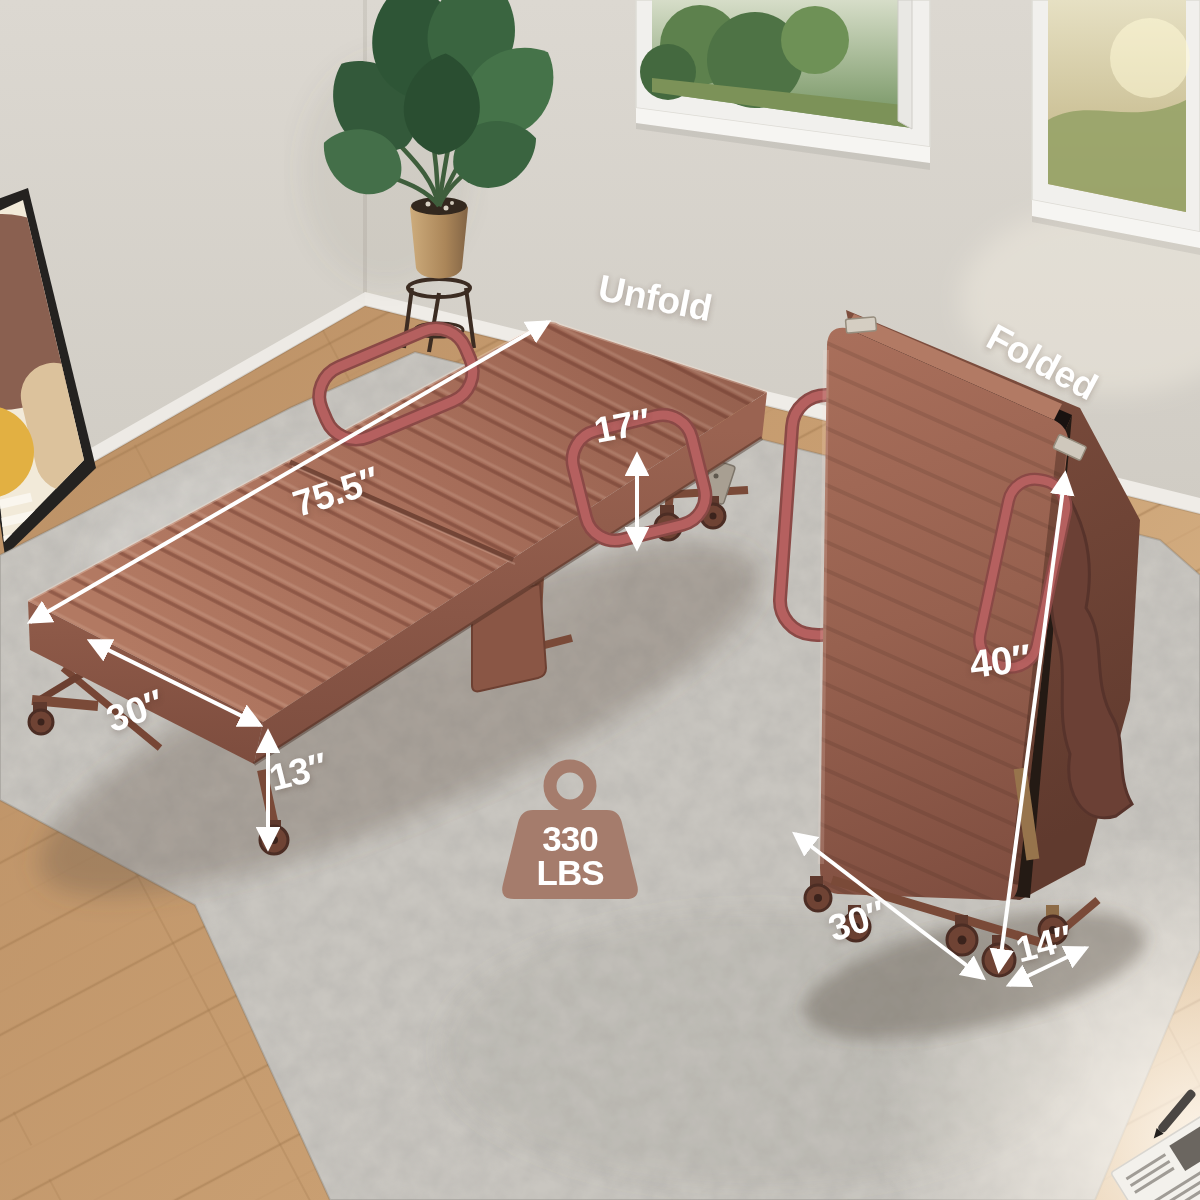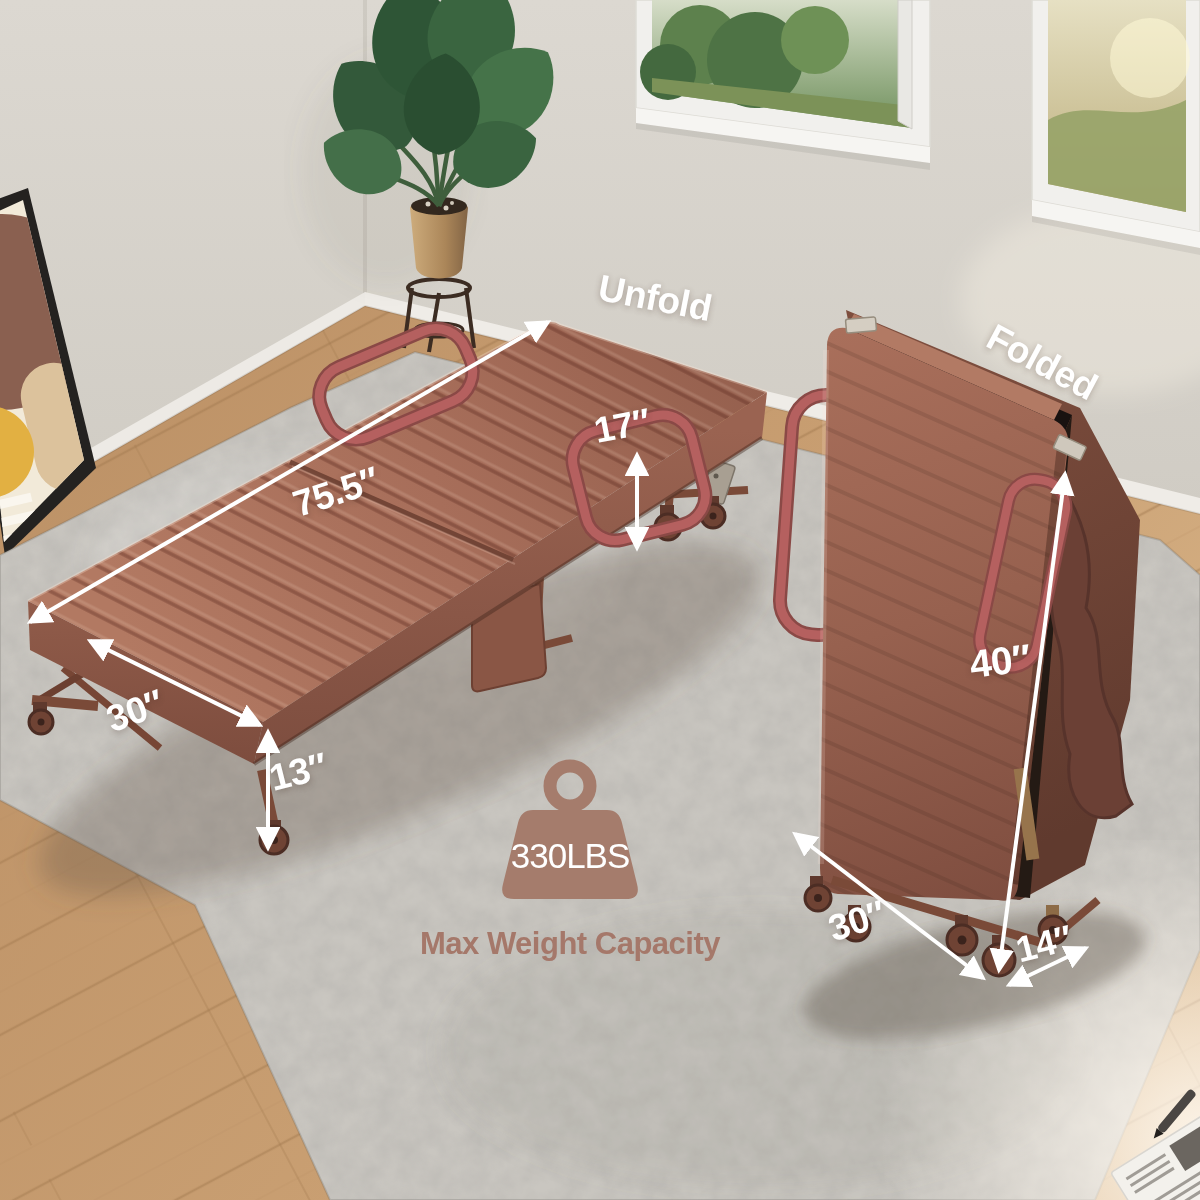--- a/index.html
+++ b/index.html
@@ -25,22 +25,22 @@
   #lbl-length   {left:336px;top:492px;font-size:37px;transform:translate(-50%,-50%) rotate(-18deg);}
   #lbl-rail     {left:622px;top:426px;font-size:36px;transform:translate(-50%,-50%) rotate(-11deg);}
   #lbl-width-u  {left:135px;top:711px;font-size:37px;transform:translate(-50%,-50%) rotate(-20deg);}
   #lbl-height-u {left:298px;top:772px;font-size:37px;transform:translate(-50%,-50%) rotate(-14deg);}
   #lbl-height-f {left:1000px;top:661px;font-size:39px;transform:translate(-50%,-50%) rotate(-7deg);}
   #lbl-depth-f  {left:857px;top:921px;font-size:37px;transform:translate(-50%,-50%) rotate(-18deg);}
   #lbl-width-f  {left:1044px;top:944px;font-size:36px;transform:translate(-50%,-50%) rotate(-14deg);}
   .weight-text{
     position:absolute;left:570px;top:856px;
     transform:translate(-50%,-50%);
-    display:flex;flex-direction:row;align-items:center;
-    color:#ffffff;font-weight:normal;font-size:35px;line-height:0.98;
+    display:flex;flex-direction:column;align-items:center;
+    color:#ffffff;font-weight:bold;font-size:35px;line-height:0.98;
     letter-spacing:-1px;text-shadow:none;
   }
   #lbl-capacity{
     left:570px;top:943px;font-size:31px;
     color:#a5786a;text-shadow:none;letter-spacing:-0.5px;
     transform:translate(-50%,-50%);
   }
 </style>
 </head>
 <body>
@@ -381,14 +381,13 @@
   <span id="lbl-width-u" class="lbl">30″</span>
   <span id="lbl-height-u" class="lbl">13″</span>
   <span id="lbl-height-f" class="lbl">40″</span>
   <span id="lbl-depth-f" class="lbl">30″</span>
   <span id="lbl-width-f" class="lbl">14″</span>
 
   <div class="weight-text">
     <span>330</span>
     <span>LBS</span>
   </div>
-  <span id="lbl-capacity" class="lbl">Max Weight Capacity</span>
 </div>
 
 </body></html>

